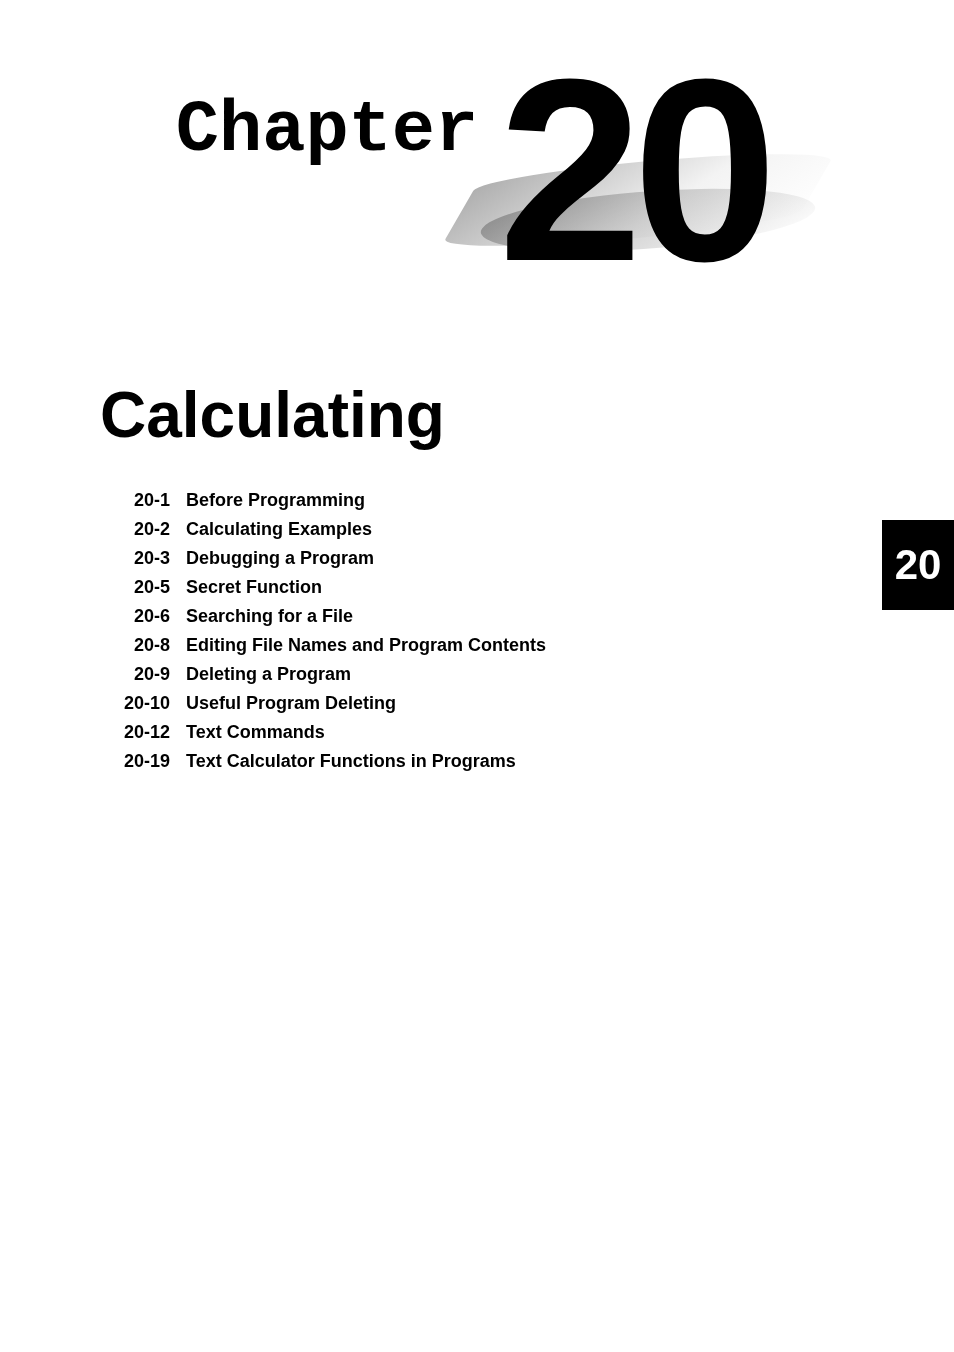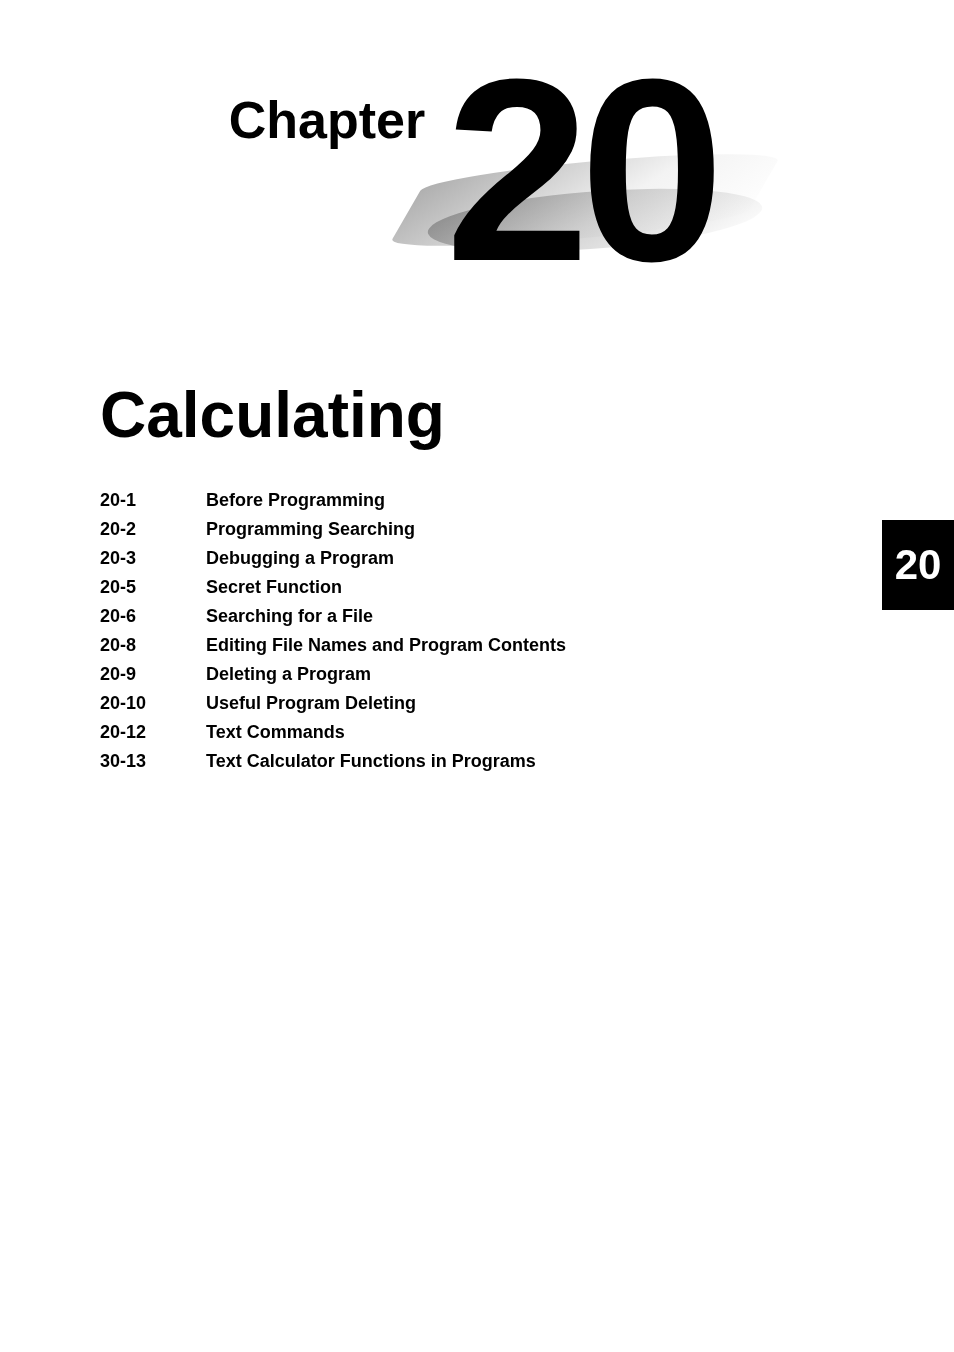--- a/index.html
+++ b/index.html
@@ -29,24 +29,24 @@
       position: relative;
       width: 100%;
       height: 360px;
       display: flex;
       align-items: flex-start;
       justify-content: center;
       padding-top: 60px;
     }
 
     .chapter-word {
-      font-size: 52px;
-      font-weight: 900;
-      color: #000;
-      font-family: Liberation Sans, sans-serif;
+      font-size: 72px;
+      font-weight: 900;
+      color: #000;
+      font-family: Liberation Mono, monospace;
       position: relative;
       z-index: 2;
       margin-top: 30px;
       margin-right: 20px;
     }
 
     
     .chapter-number-container {
       position: relative;
       width: 280px;
@@ -120,30 +120,29 @@
       align-items: baseline;
       margin-bottom: 8px;
       font-size: 18px;
       font-weight: 700;
       color: #000;
       font-family: Arial, Helvetica, sans-serif;
     }
 
     .toc-number {
       min-width: 70px;
-      text-align: left;
+      text-align: right;
       margin-right: 16px;
       font-weight: 700;
       font-size: 18px;
     }
 
     .toc-label {
       font-weight: 700;
       font-size: 18px;
-      margin-left: 20px;
     }
 
     
     .chapter-tab {
       position: absolute;
       right: 0;
       top: 520px;
       width: 72px;
       height: 90px;
       background: #000;
@@ -179,21 +178,21 @@
     <h1 class="chapter-title">Calculating</h1>
 
     <ul class="toc-list">
 
     <li class="toc-item">
           <span class="toc-number">20-1</span>
           <span class="toc-label">Before Programming</span>
         </li>
         <li class="toc-item">
           <span class="toc-number">20-2</span>
-          <span class="toc-label">Programming Searching</span>
+          <span class="toc-label">Calculating Examples</span>
         </li>
         <li class="toc-item">
           <span class="toc-number">20-3</span>
           <span class="toc-label">Debugging a Program</span>
         </li>
         <li class="toc-item">
           <span class="toc-number">20-5</span>
           <span class="toc-label">Secret Function</span>
         </li>
         <li class="toc-item">
@@ -210,21 +209,21 @@
         </li>
         <li class="toc-item">
           <span class="toc-number">20-10</span>
           <span class="toc-label">Useful Program Deleting</span>
         </li>
         <li class="toc-item">
           <span class="toc-number">20-12</span>
           <span class="toc-label">Text Commands</span>
         </li>
         <li class="toc-item">
-          <span class="toc-number">30-13</span>
+          <span class="toc-number">20-19</span>
           <span class="toc-label">Text Calculator Functions in Programs</span>
         </li>
       </ul>
 
   </div>
 
   <div class="chapter-tab">
     <span class="chapter-tab-number">20</span>
   </div>
 

